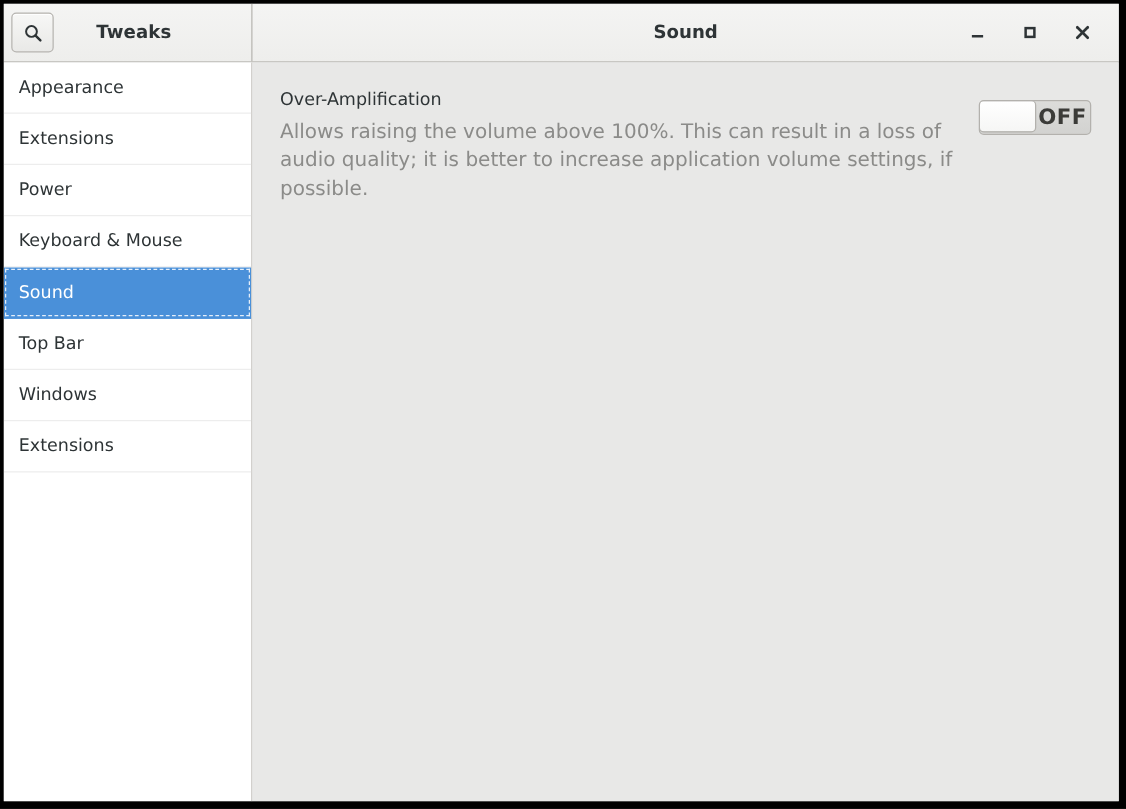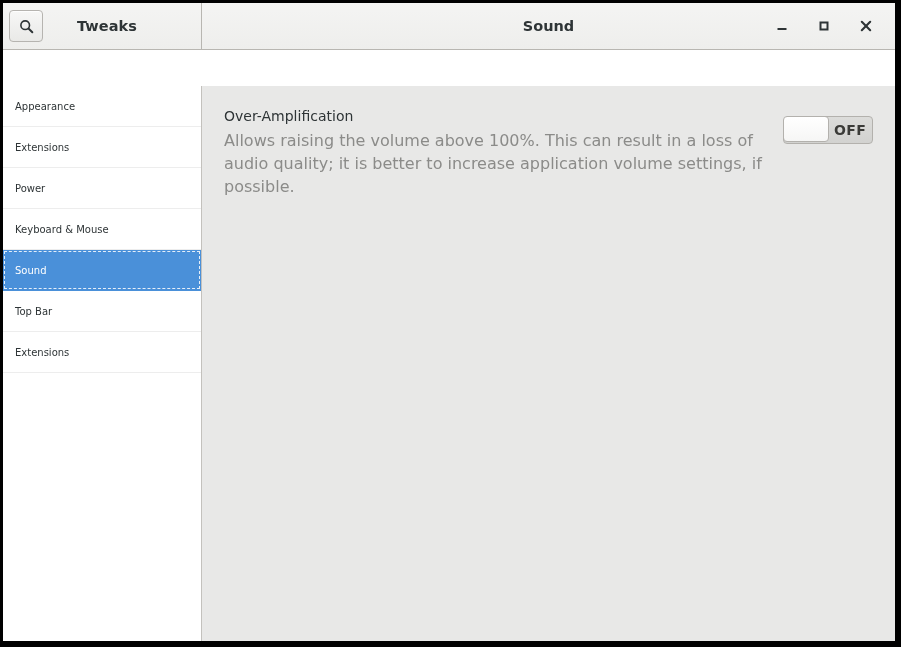--- a/index.html
+++ b/index.html
@@ -18,21 +18,20 @@
   .window {
     position: absolute;
     left: 3px;
     top: 3px;
     width: 892px;
     height: 638px;
     background: #ffffff;
     display: flex;
     flex-direction: column;
     overflow: hidden;
-    gap: 36px;
   }
 
   
   .headerbar {
     display: flex;
     height: 47px;
     flex: 0 0 47px;
     background: linear-gradient(to bottom, #f4f4f3 0%, #eeeeec 100%);
     border-bottom: 1px solid #b8b6b1;
     box-sizing: border-box;
@@ -119,21 +118,21 @@
     background: #ffffff;
     border-right: 1px solid #c3c1bd;
     box-sizing: border-box;
     overflow: hidden;
   }
   .side-item {
     height: 41px;
     display: flex;
     align-items: center;
     padding-left: 12px;
-    font-size: 10px;
+    font-size: 14px;
     color: #2e3436;
     border-bottom: 1px solid #ededed;
     box-sizing: border-box;
     cursor: pointer;
     position: relative;
   }
   .side-item.selected {
     background: #4a90d9;
     color: #ffffff;
     border-bottom: 1px solid #4a90d9;
@@ -202,21 +201,21 @@
     box-sizing: border-box;
     position: absolute;
     left: -1px;
     top: -1px;
   }
   .switch-label {
     position: absolute;
     right: 0;
     width: 44px;
     text-align: center;
-    font-size: 14px;
+    font-size: 17px;
     font-weight: bold;
     color: #3b3b38;
     letter-spacing: 0.4px;
   }
 </style>
 </head>
 <body>
 
 <div class="window">
 
@@ -272,20 +271,23 @@
       <div class="side-item">
         <span>Keyboard &amp; Mouse</span>
       </div>
       <div class="side-item selected">
         <span>Sound</span>
       </div>
       <div class="side-item">
         <span>Top Bar</span>
       </div>
       <div class="side-item">
+        <span>Windows</span>
+      </div>
+      <div class="side-item">
         <span>Extensions</span>
       </div>
     </div>
 
     <div class="content">
       <div class="setting-row">
         <div class="setting-text">
           <div class="setting-title">Over-Amplification</div>
           <div class="setting-desc">Allows raising the volume above 100%. This can result in a loss of audio quality; it is better to increase application volume settings, if possible.</div>
         </div>

